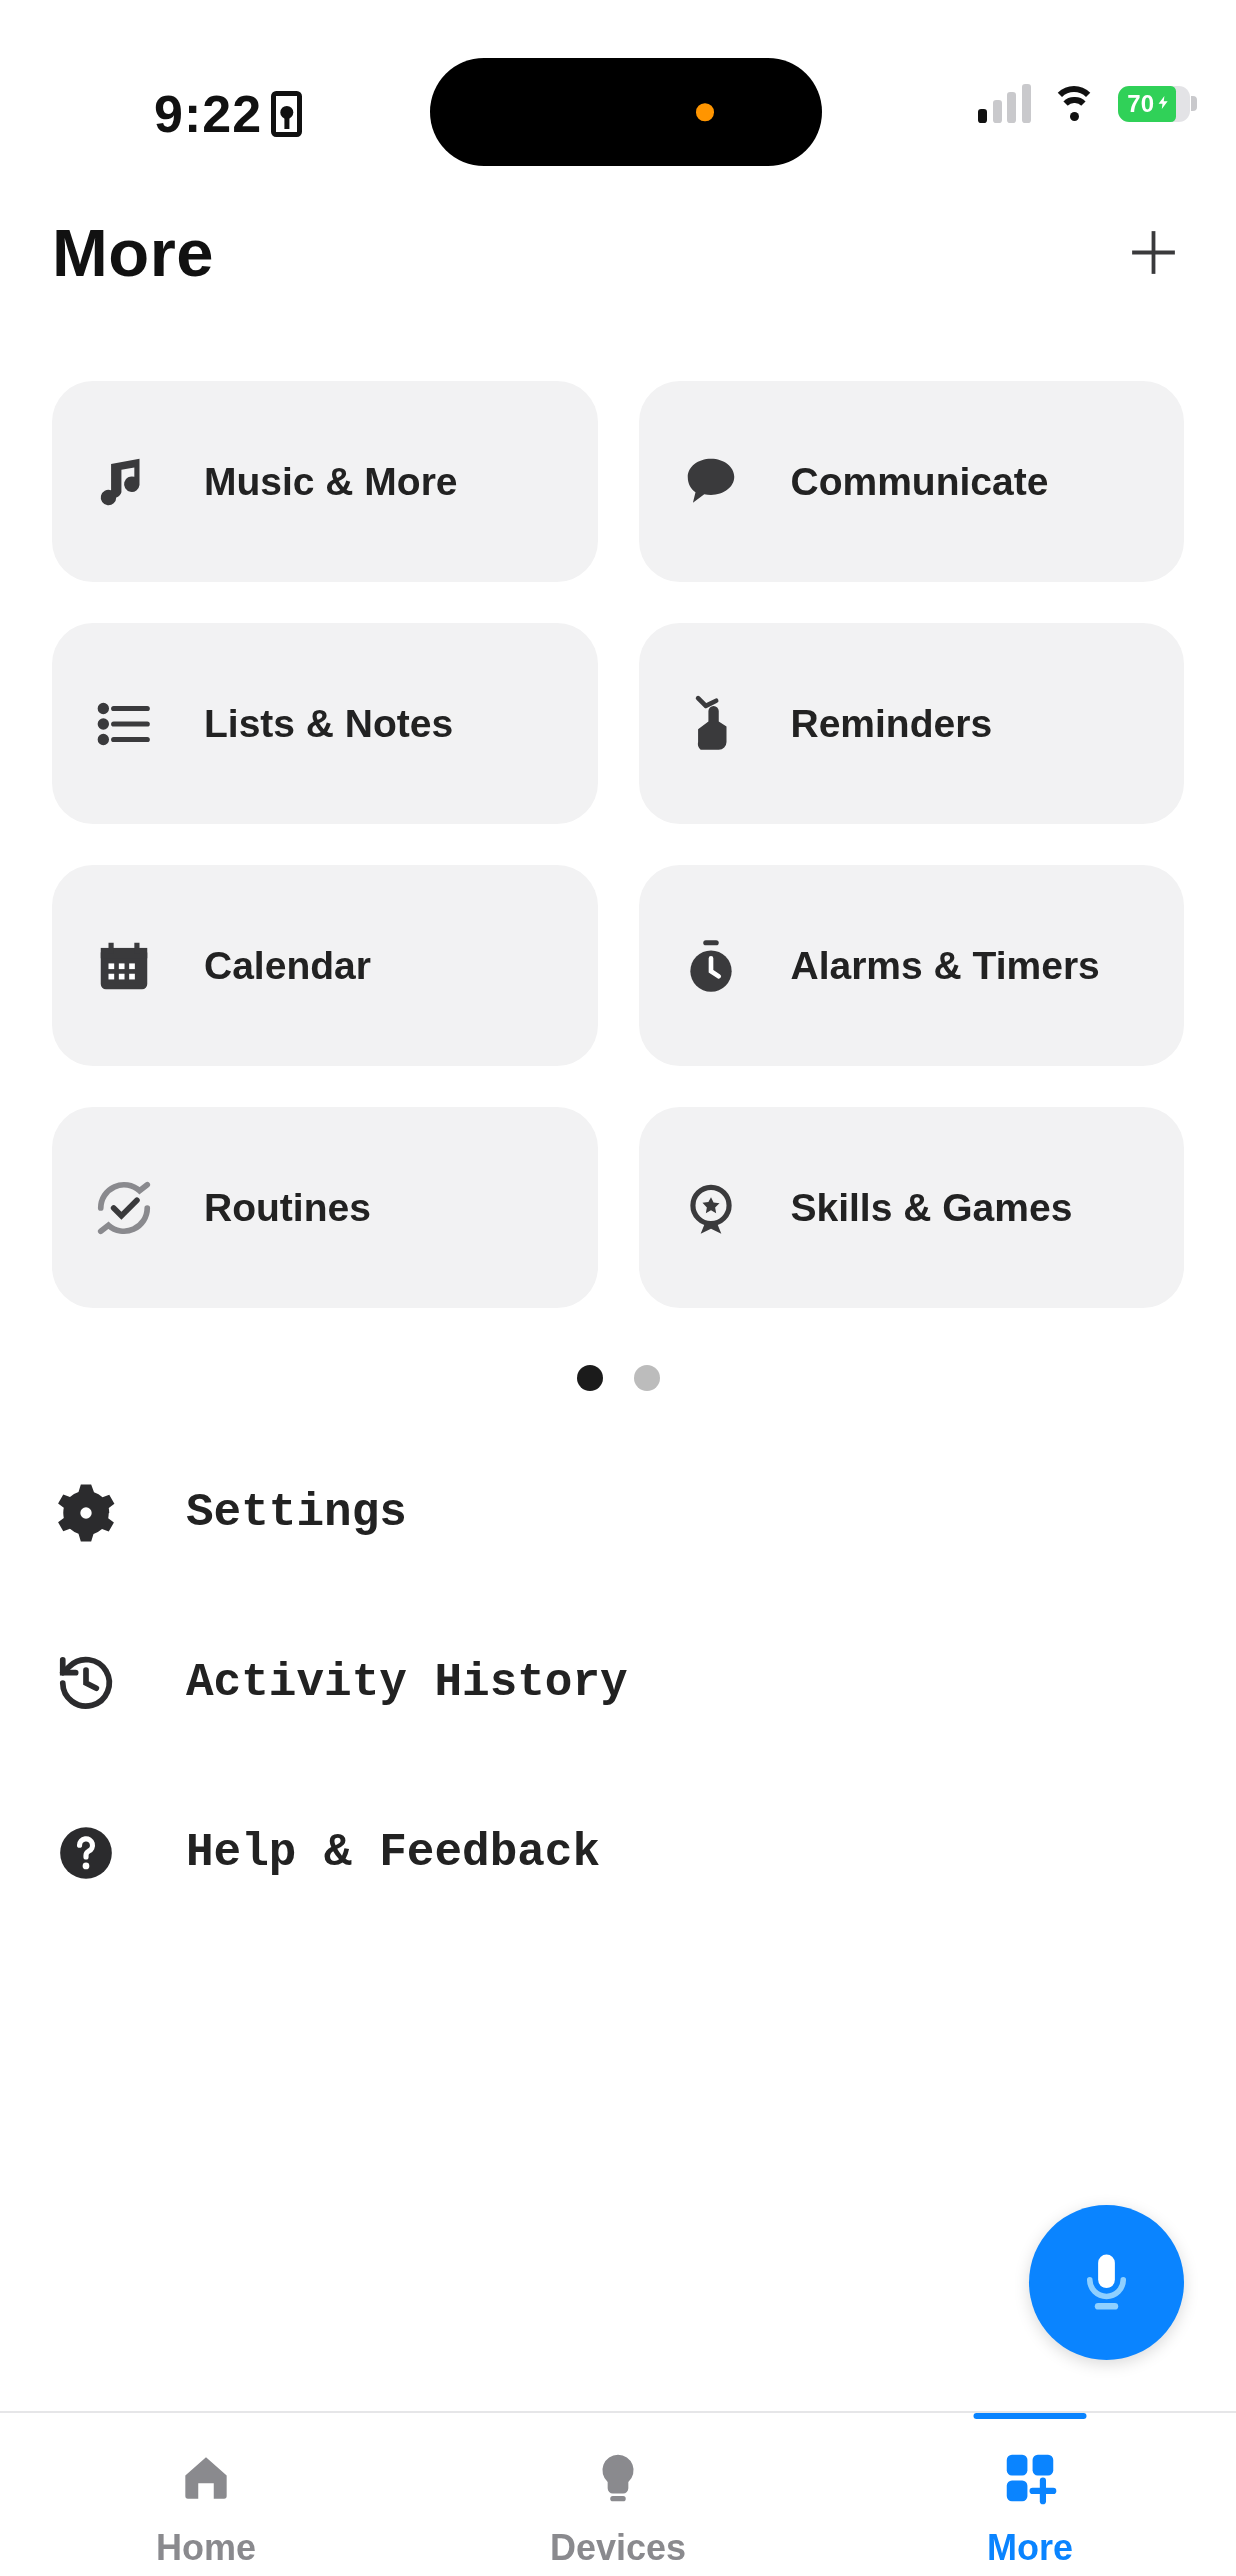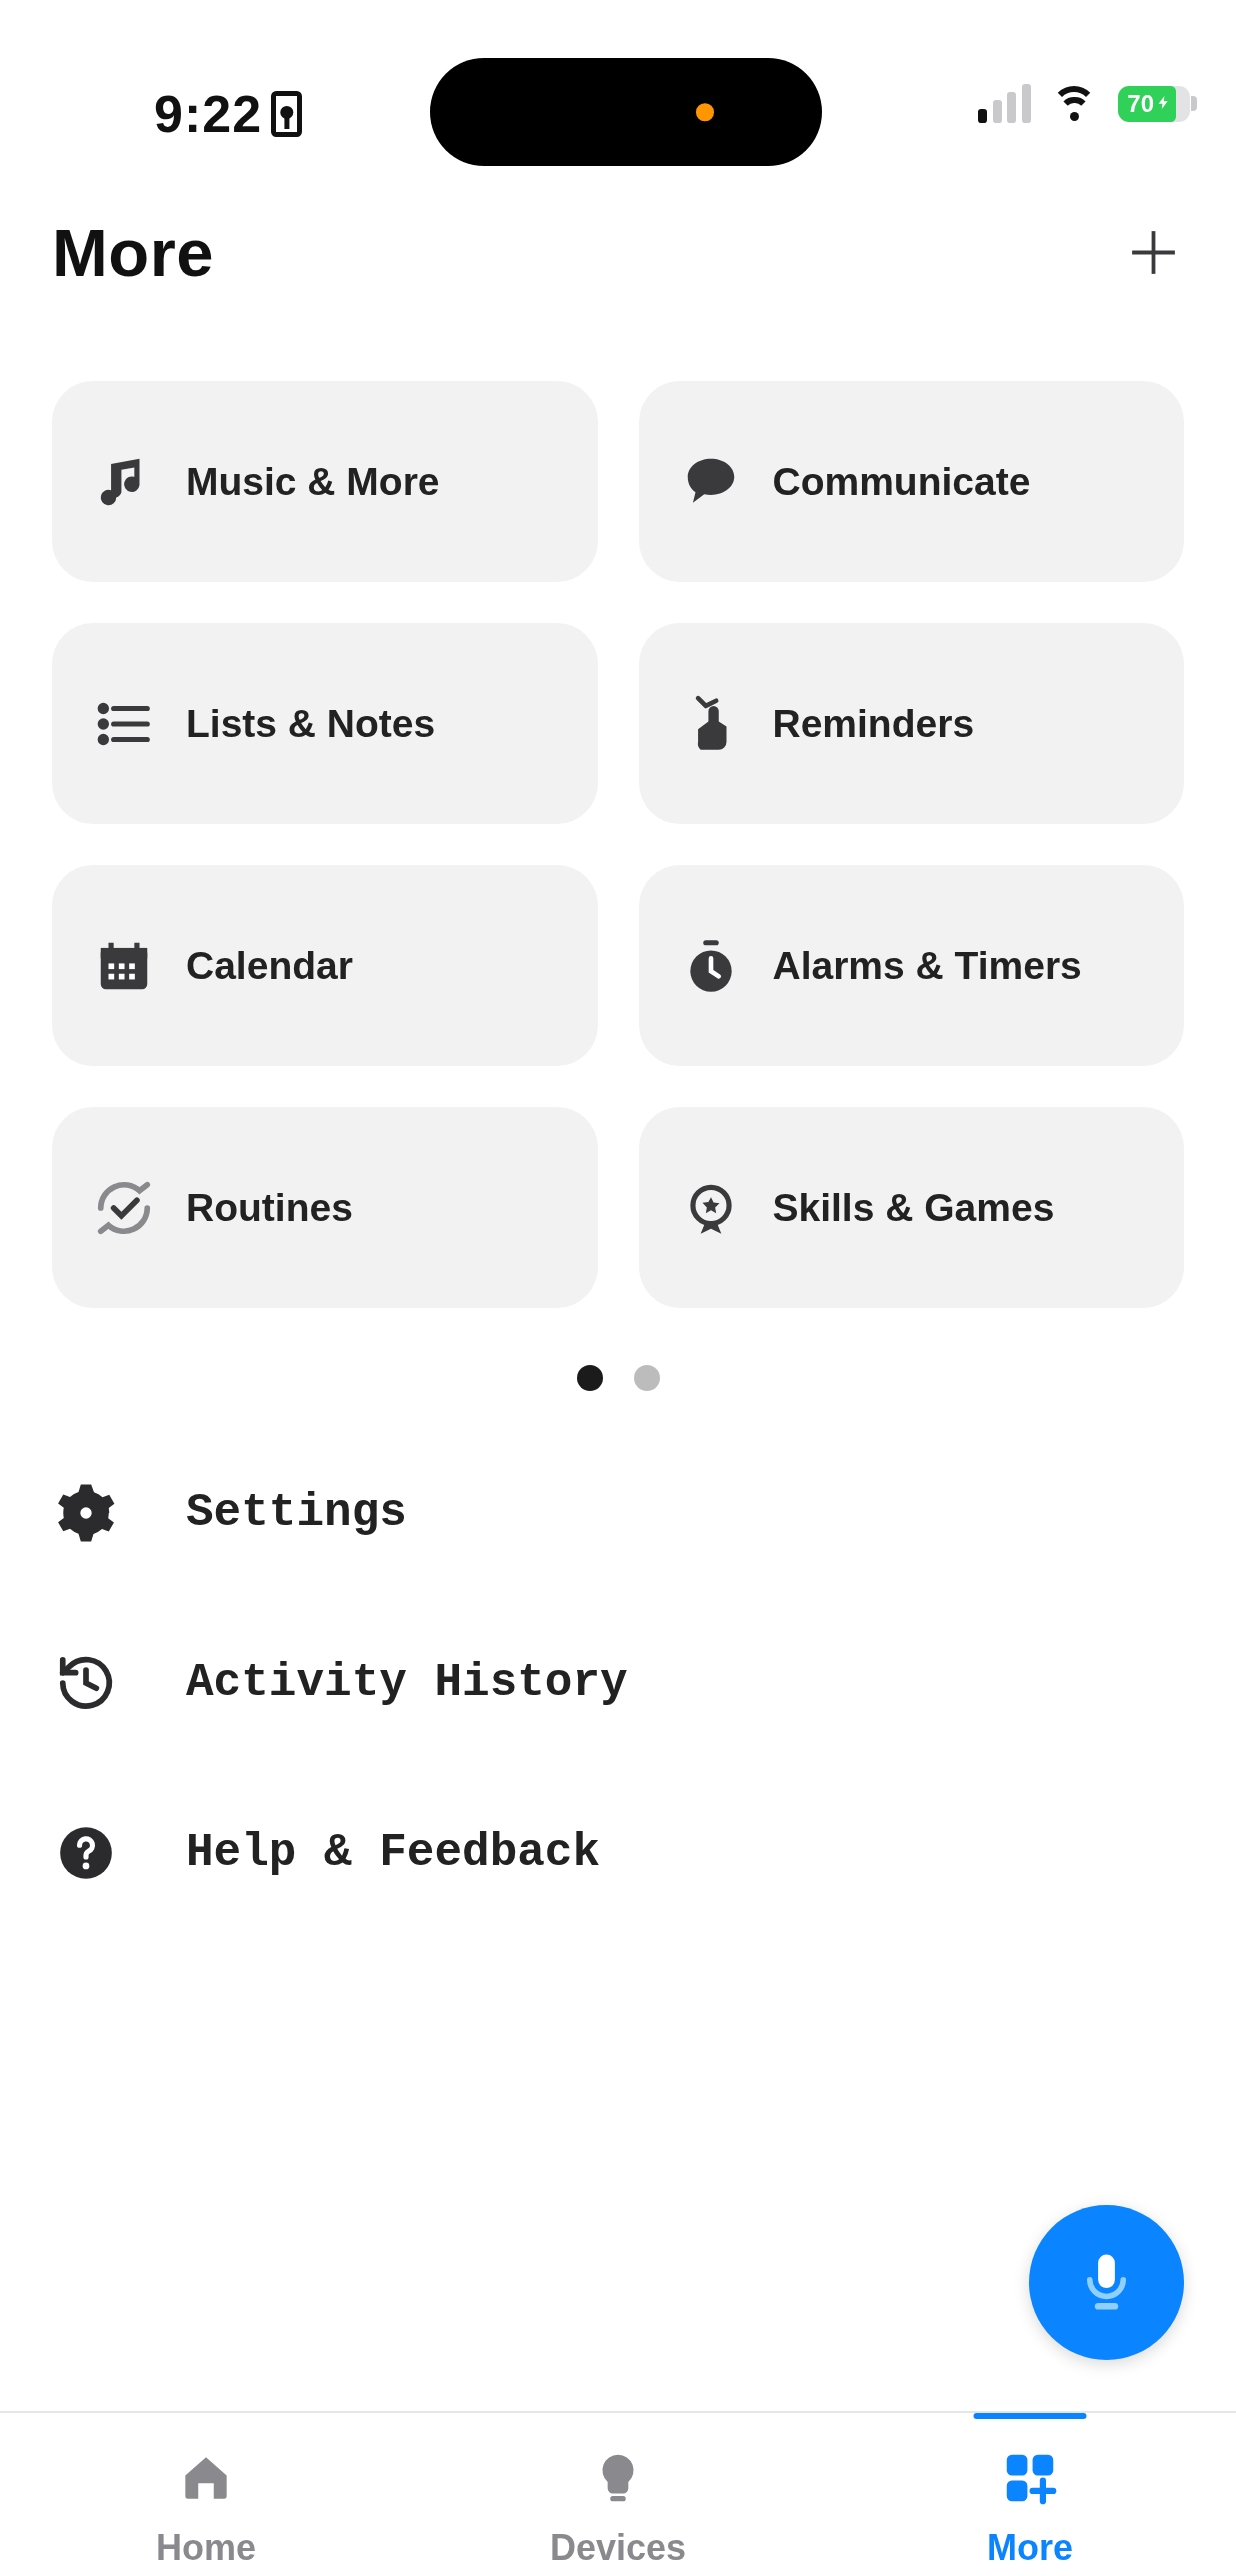--- a/index.html
+++ b/index.html
@@ -86,21 +86,21 @@
   .plus-btn{ width:62px; height:62px; display:flex; align-items:center; justify-content:center; }
   .plus-btn svg{ width:57px; height:57px; }
 
   
   .grid{
     position:absolute; left:52px; right:52px; top:381px;
     display:grid; grid-template-columns:1fr 1fr; gap:41px 41px;
   }
   .tile{
     background:#f2f2f3; border-radius:41px; height:201px;
-    display:flex; align-items:center; gap:26px; padding:0 36px;
+    display:flex; align-items:center; gap:44px; padding:0 36px;
   }
   .tile .ticon{ width:72px; height:72px; display:flex; align-items:center; justify-content:center; color:#3a3a3c;}
   .tile .ticon svg{ width:62px; height:62px; }
   .tile .tlabel{ font-size:39px; font-weight:600; color:#222;}
 
   
   .page-dots{
     position:absolute; left:0; right:0; top:1365px; display:flex; justify-content:center; gap:31px;
   }
   .page-dots .dot{ width:26px; height:26px; border-radius:50%; background:#1b1b1b; }

